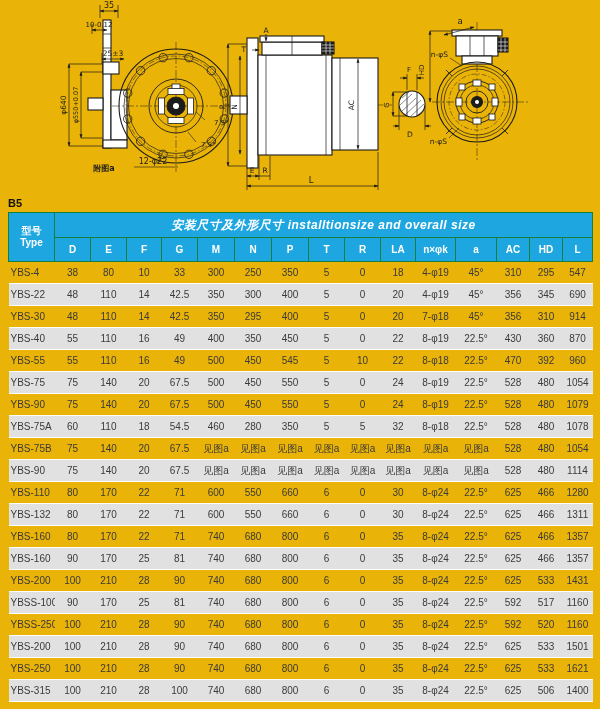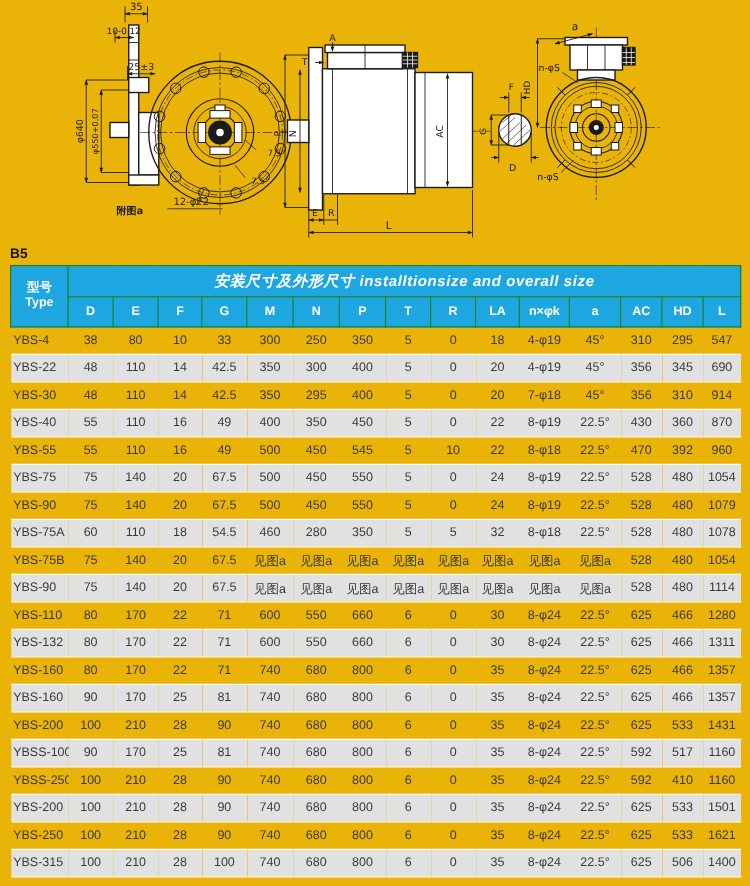--- a/index.html
+++ b/index.html
@@ -589,21 +589,21 @@
           <td>90</td>
           <td>740</td>
           <td>680</td>
           <td>800</td>
           <td>6</td>
           <td>0</td>
           <td>35</td>
           <td>8-φ24</td>
           <td>22.5°</td>
           <td>592</td>
-          <td>410</td>
+          <td>520</td>
           <td>1160</td>
         </tr>
         <tr>
           <td class="type-cell">YBS-200</td>
           <td>100</td>
           <td>210</td>
           <td>28</td>
           <td>90</td>
           <td>740</td>
           <td>680</td>

